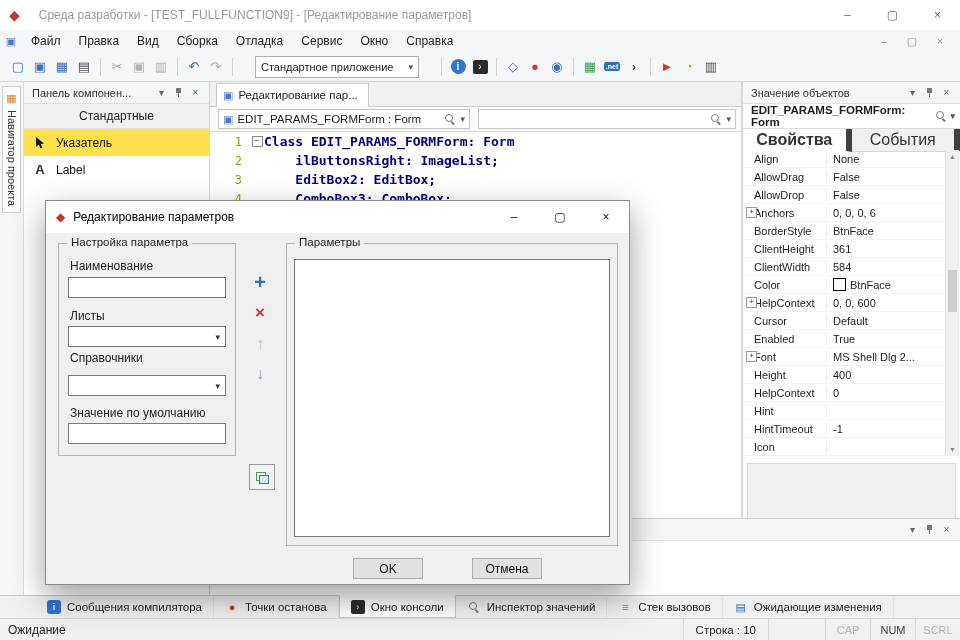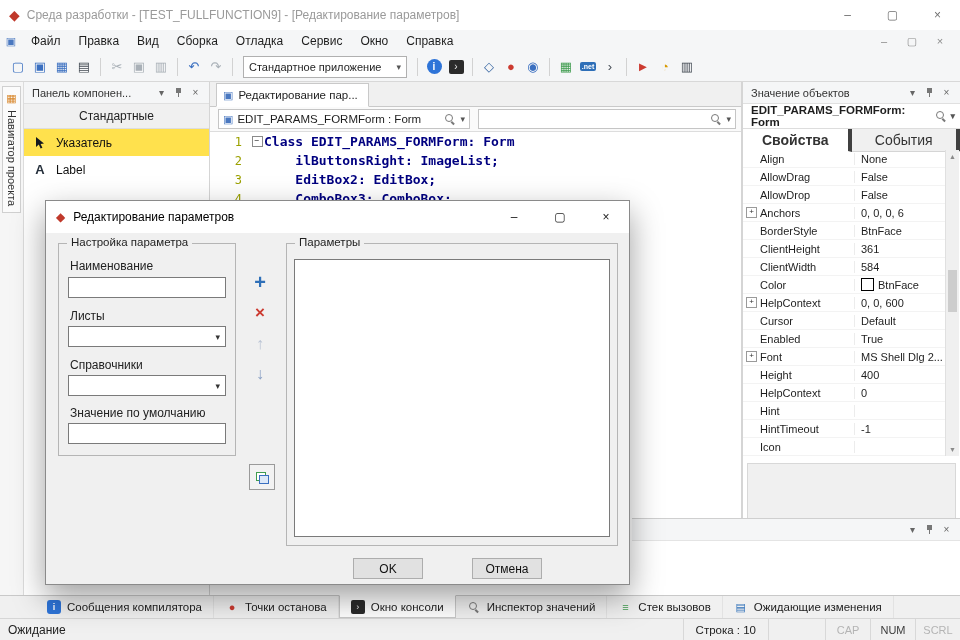--- a/index.html
+++ b/index.html
@@ -2,39 +2,39 @@
 <html><head>
 <meta charset="utf-8">
 <style>
   html,body{margin:0;padding:0}
   body{width:960px;height:640px;overflow:hidden;font-family:"Liberation Sans",sans-serif;font-size:12px;color:#1e1e1e;background:#f0f0f0}
   #app{position:relative;width:960px;height:640px;background:#f0f0f0}
 
   
   .titlebar{position:absolute;left:0;top:0;width:960px;height:30px;background:#fff;border-bottom:1px solid #e6e6e6;display:flex;align-items:center}
   .app-icon{margin-left:9px;color:#c0392b;font-size:14px;line-height:1}
-  .title-text{margin-left:7px;color:#9a9a9a;font-size:12px;white-space:nowrap}
+  .title-text{margin-left:19px;color:#9a9a9a;font-size:12px;white-space:nowrap}
   .win-controls{margin-left:auto;display:flex;height:100%}
   .win-btn{width:45px;height:100%;display:flex;align-items:center;justify-content:center;color:#707070;font-size:12px}
 
   
   .menubar{position:absolute;left:0;top:30px;width:960px;height:22px;background:#f5f6f7;border-bottom:1px solid #e2e2e2;display:flex;align-items:center}
   .menu-app-icon{width:22px;text-align:center;color:#4a78c0;font-size:11px}
   .menu-item{padding:0 9px;height:100%;display:flex;align-items:center;color:#1e1e1e}
   .mdi-controls{margin-left:auto;display:flex;margin-right:10px;gap:8px}
   .mdi-btn{width:20px;text-align:center;color:#8b8b8b;font-size:11px}
 
   
   .toolbar{position:absolute;left:0;top:52px;width:960px;height:30px;background:#f5f6f7;border-bottom:1px solid #d8d8d8;display:flex;align-items:center;padding-left:8px;box-sizing:border-box;gap:2px}
   .ticon{width:20px;height:20px;display:flex;align-items:center;justify-content:center;font-size:13px;line-height:1}
   .tsep{width:1px;height:18px;background:#d2d2d2;margin:0 4px}
   .c-blue{color:#3a6fc0}.c-gray{color:#a9b0b7}.c-dark{color:#454c55}.c-red{color:#cc3a30}
   .c-green{color:#3f9c4f}.c-gold{color:#d89a00}.c-navy{color:#2e5f9e}
   .dotnet{font-size:7px;font-weight:bold;color:#fff;background:#2e6fb8;border-radius:2px;padding:1px 2px}
-  .mode-combo{width:152px;height:20px;background:#fff;border:1px solid #b0b0b0;display:flex;align-items:center;padding:0 5px;font-size:11px;margin:0 4px}
+  .mode-combo{width:152px;height:20px;background:#fff;border:1px solid #b0b0b0;display:flex;align-items:center;padding:0 5px;font-size:11px;margin:0 16px}
   .mode-combo .caret{margin-left:auto;color:#555;font-size:9px}
   .ic-info{width:15px;height:15px;border-radius:50%;background:#2e74d8;color:#fff;font-size:10px;font-weight:bold;display:flex;align-items:center;justify-content:center}
   .ic-term{width:15px;height:14px;background:#2b2b2b;color:#e8e8e8;font-size:10px;display:flex;align-items:center;justify-content:center;border-radius:2px}
 
   
   .phead{height:22px;display:flex;align-items:center;background:#f5f6f7;border-bottom:1px solid #e0e0e0;padding:0 5px 0 8px;font-size:11px;color:#333;box-sizing:border-box}
   .phead .sp{flex:1}
   .hicon{width:17px;height:16px;display:flex;align-items:center;justify-content:center;color:#666;font-size:10px}
   .pin{position:relative;width:11px;height:11px}
   .pin::before{content:"";position:absolute;left:3px;top:1px;width:5px;height:5px;background:#777}
@@ -70,25 +70,25 @@
   .lnum{width:40px;text-align:right;padding-right:8px;box-sizing:border-box;color:#9ba100;font-size:12px}
   .foldcol{width:14px;display:flex;align-items:center;justify-content:center}
   .foldbox{width:9px;height:9px;border:1px solid #8a8a8a;background:#fff;font-size:8px;line-height:7px;text-align:center;color:#333}
   .codetext{font-size:13px;font-weight:700;color:#000080;white-space:pre}
 
   
   .inspector{position:absolute;left:742px;top:82px;width:218px;height:513px;background:#fff;box-sizing:border-box;border-left:1px solid #d5d5d5}
   .isel{height:24px;border-bottom:1px solid #ddd;display:flex;align-items:center;padding:0 5px 0 8px;font-size:11.5px;font-weight:bold;gap:4px}
   .isel .sp{flex:1}
   .itabs{height:22px;display:flex;border-bottom:1px solid #d5d5d5;background:#f0f0f0}
-  .itab{flex:1;display:flex;align-items:center;justify-content:center;font-size:14px;color:#333;border-right:4px solid #404040}
+  .itab{flex:1;display:flex;align-items:center;justify-content:center;font-size:16px;color:#333;border-right:6px solid #404040}
   .itab.active{background:#fff;border-bottom:1px solid #fff;margin-bottom:-1px;font-weight:bold}
   .pgrid{position:absolute;left:0;top:68px;width:202px;height:306px;overflow:hidden}
   .prow{position:relative;height:17px;display:flex;align-items:center;border-bottom:1px solid #f3f3f3;font-size:11px}
-  .pname{width:112px;padding-left:17px;box-sizing:border-box;border-right:1px solid #ececec;overflow:hidden;white-space:nowrap}
+  .pname{width:84px;padding-left:11px;box-sizing:border-box;border-right:1px solid #ececec;overflow:hidden;white-space:nowrap}
   .pval{padding-left:6px;display:flex;align-items:center;gap:4px;overflow:hidden;white-space:nowrap}
   .expander{position:absolute;left:3px;top:3px;width:9px;height:9px;border:1px solid #9a9a9a;background:#fff;font-size:8px;line-height:7px;text-align:center;color:#333}
   .swatch{width:11px;height:11px;background:#fff;border:1px solid #000;display:inline-block}
   .vscroll{position:absolute;right:1px;top:68px;width:14px;height:306px;background:#f0f0f0;border-left:1px solid #e0e0e0;box-sizing:border-box}
   .varrow{height:13px;display:flex;align-items:center;justify-content:center;color:#8a8a8a;font-size:7px}
   .vthumb{position:absolute;left:2px;right:2px;top:120px;height:42px;background:#cdcdcd}
   .vscroll .dn{position:absolute;bottom:0;left:0;right:0}
   .pdesc{position:absolute;left:4px;right:4px;top:381px;height:54px;background:#f0f0f0;border:1px solid #d8d8d8}
 
   
@@ -496,21 +496,21 @@
 
       <div class="group" style="left:12px;top:10px;width:178px;height:213px">
         <span class="glabel">Настройка параметра</span>
       </div>
       <span class="flabel" style="left:24px;top:26px">Наименование</span>
       <div class="tinput" style="left:22px;top:44px;width:158px"></div>
       <span class="flabel" style="left:24px;top:76px">Листы</span>
       <div class="combo" style="left:22px;top:93px;width:158px">
         <span class="caret">▾</span>
       </div>
-      <span class="flabel" style="left:24px;top:125px">Справочники</span>
+      <span class="flabel" style="left:24px;top:118px">Справочники</span>
       <div class="combo" style="left:22px;top:142px;width:158px">
         <span class="caret">▾</span>
       </div>
       <span class="flabel" style="left:24px;top:173px">Значение по умолчанию</span>
       <div class="tinput" style="left:22px;top:190px;width:158px"></div>
 
       <span class="side-btn sb-plus" style="left:203px;top:38px">+</span>
       <span class="side-btn sb-cross" style="left:203px;top:68px">×</span>
       <span class="side-btn sb-up" style="left:203px;top:100px">↑</span>
       <span class="side-btn sb-down" style="left:203px;top:130px">↓</span>

